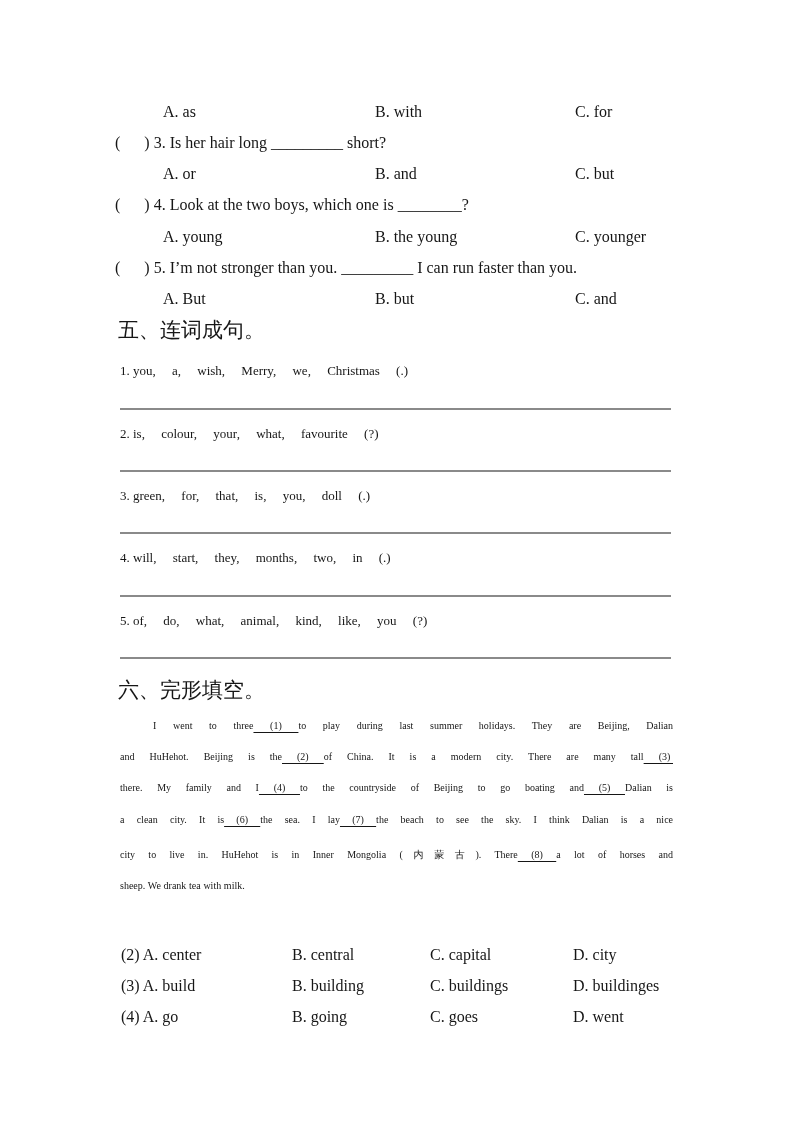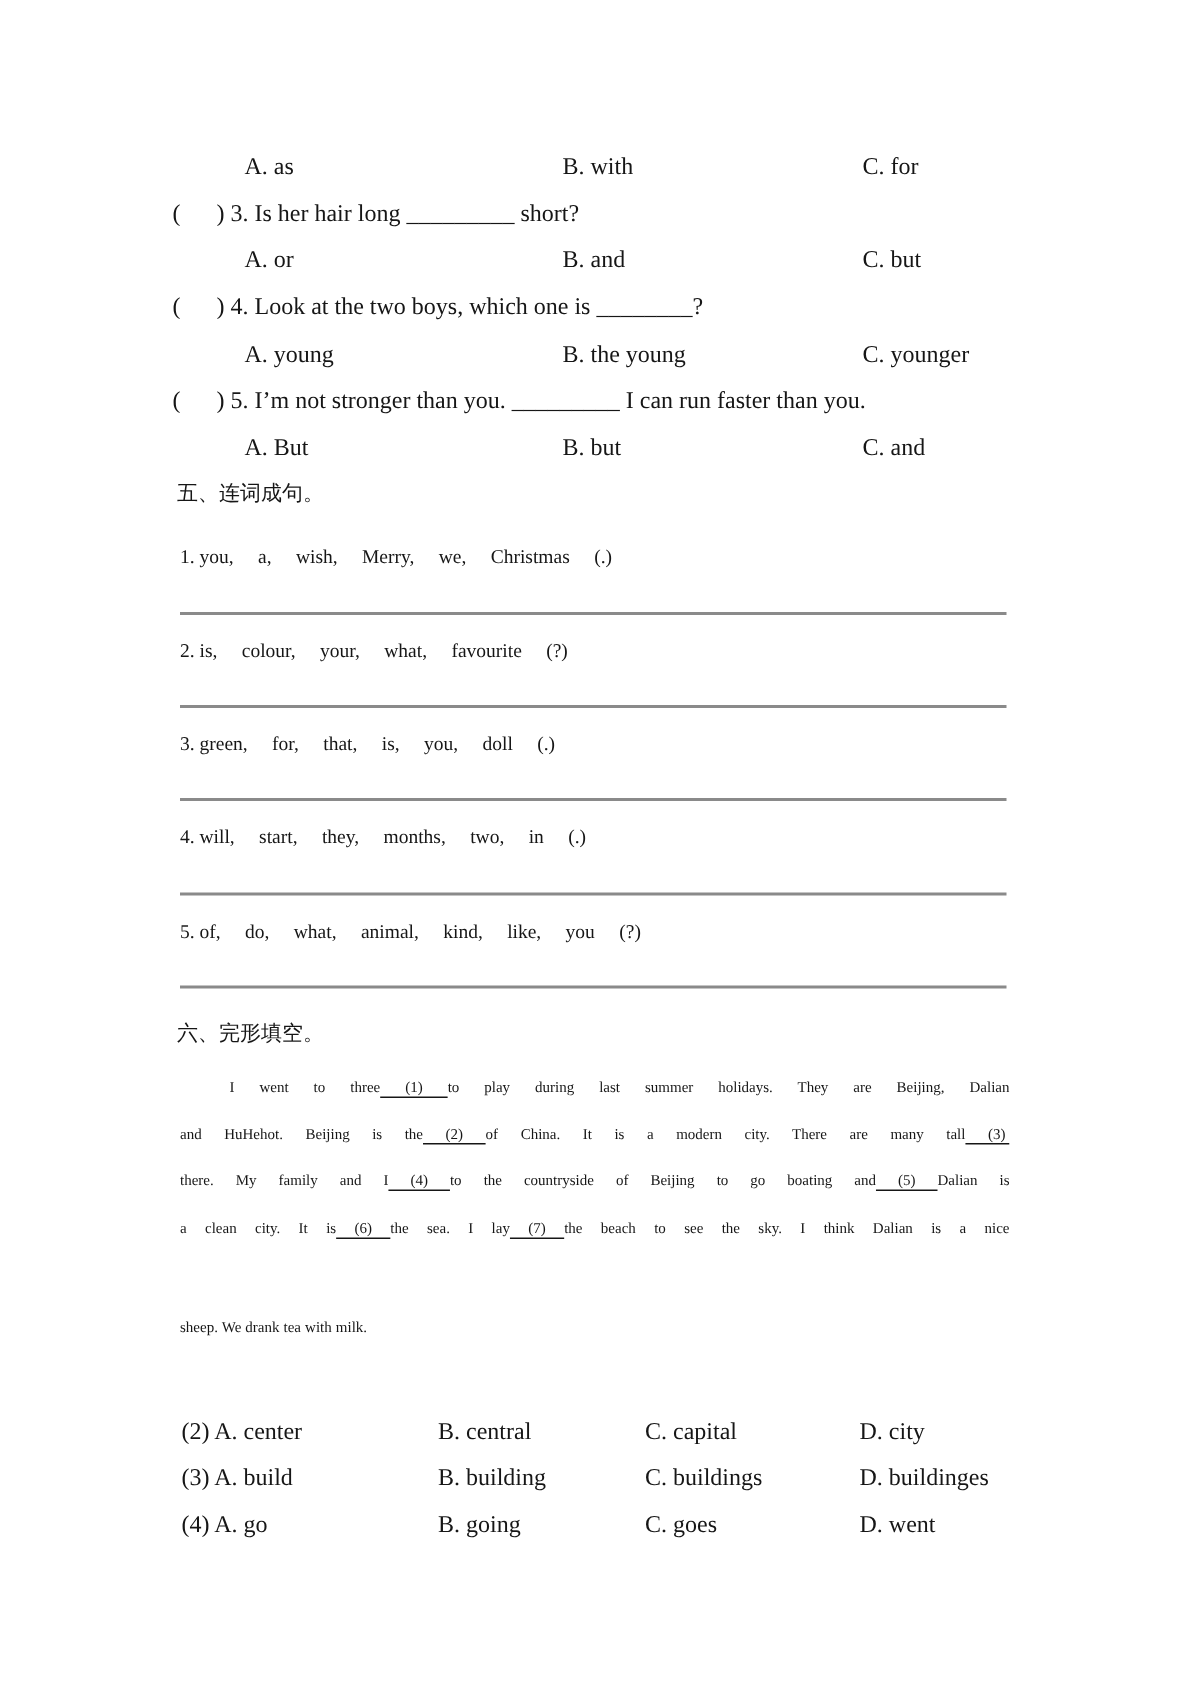--- a/index.html
+++ b/index.html
@@ -15,21 +15,21 @@
   .row { position:absolute; left:0; right:0; height:24px; line-height:24px; font-size:16px; }
   .opt { position:absolute; white-space:pre; }
   .opt.a { left:163px; }
   .opt.b { left:375px; }
   .opt.c { left:575px; }
   .opt.c1 { left:121px; }
   .opt.c2 { left:292px; }
   .opt.c3 { left:430px; }
   .opt.c4 { left:573px; }
   .q { position:absolute; left:115px; white-space:pre; }
-  .heading { position:absolute; left:118px; height:26px; line-height:26px; font-size:14px; white-space:pre; }
+  .heading { position:absolute; left:118px; height:26px; line-height:26px; font-size:21px; white-space:pre; }
   .w-item { position:absolute; left:120px; height:24px; line-height:24px; font-size:13px; white-space:pre; }
   .ans-line { position:absolute; left:120px; width:551px; height:0; border-top:2px solid #8a8a8a; }
   .pline {
     position:absolute; left:120px; width:553px;
     font-size:10px; line-height:32px; height:32px;
     overflow:hidden; text-align:justify; word-spacing:0.02em;
   }
   .pline.just::after { content:""; display:inline-block; width:100%; height:0; }
   .pline.first { text-indent:33px; }
   .blank { text-decoration:underline; text-underline-offset:3px; }
@@ -92,20 +92,21 @@
   <div class="heading" style="top:677px">六、完形填空。</div>
 
   <div class="pline first just" style="top:710px"><span>I went to three</span><u class="blank">&nbsp;(1)&nbsp;</u><span>to play during last summer holidays. They are Beijing, Dalian</span></div>
 
   <div class="pline just" style="top:741px"><span>and HuHehot. Beijing is the</span><u class="blank">&nbsp;(2)&nbsp;</u><span>of China. It is a modern city. There are many tall</span><u class="blank">&nbsp;(3)&nbsp;</u></div>
 
   <div class="pline just" style="top:772px"><span>there. My family and I</span><u class="blank">&nbsp;(4)&nbsp;</u><span>to the countryside of Beijing to go boating and</span><u class="blank">&nbsp;(5)&nbsp;</u><span>Dalian is</span></div>
 
   <div class="pline just" style="top:804px"><span>a clean city. It is</span><u class="blank">&nbsp;(6)&nbsp;</u><span>the sea. I lay</span><u class="blank">&nbsp;(7)&nbsp;</u><span>the beach to see the sky. I think Dalian is a nice</span></div>
 
+  <div class="pline just" style="top:839px"><span>city to live in. HuHehot is in Inner Mongolia (内蒙古). There</span><u class="blank">&nbsp;(8)&nbsp;</u><span>a lot of horses and</span></div>
 
   <div class="pline" style="top:870px"><span>sheep. We drank tea with milk.</span></div>
 
   <div class="row" style="top:943px">
     <span class="opt c1">(2) A. center</span>
     <span class="opt c2">B. central</span>
     <span class="opt c3">C. capital</span>
     <span class="opt c4">D. city</span>
   </div>
   <div class="row" style="top:974px">

